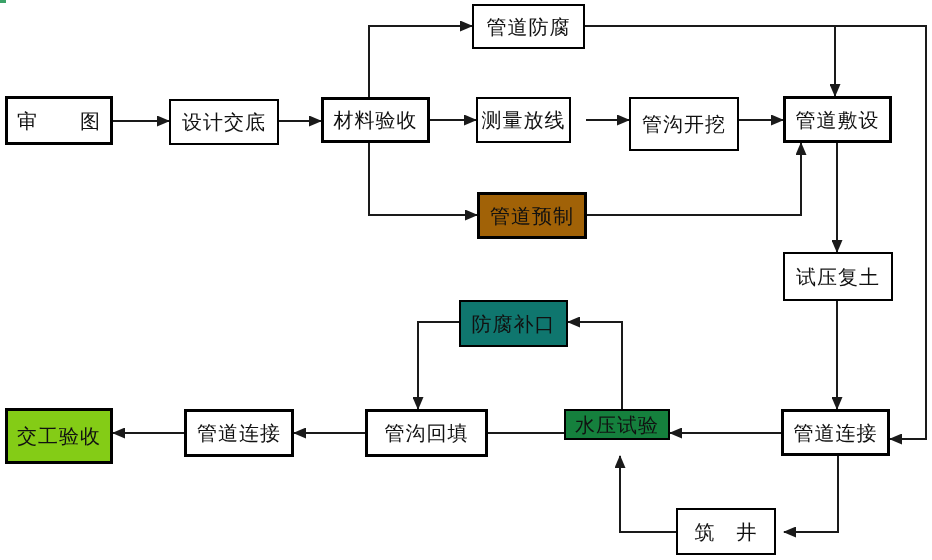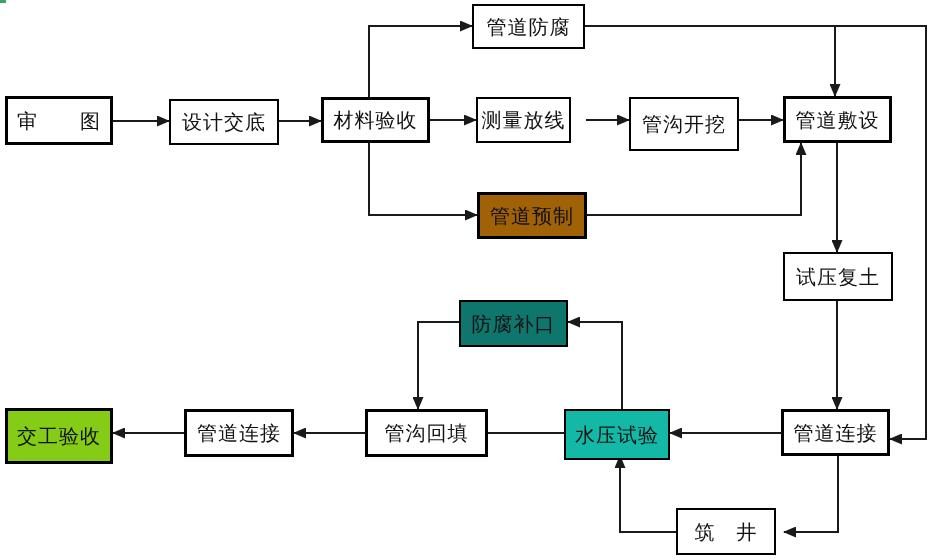--- a/index.html
+++ b/index.html
@@ -91,17 +91,17 @@
       <div class="node" style="left: 472px; top: 4px; width: 113px; height: 45px; background: rgb(255, 255, 255); border-color: rgb(0, 0, 0);">管道防腐</div>
       <div class="node" style="left: 476px; top: 97px; width: 95px; height: 46px; background: rgb(255, 255, 255); border-color: rgb(0, 0, 0);">测量放线</div>
       <div class="node" style="left: 629px; top: 97px; width: 110px; height: 54px; background: rgb(255, 255, 255); border-color: rgb(0, 0, 0);">管沟开挖</div>
       <div class="node thick" style="left: 783px; top: 96px; width: 109px; height: 47px; background: rgb(255, 255, 255); border-color: rgb(0, 0, 0);">管道敷设</div>
       <div class="node thick" style="left: 477px; top: 192px; width: 110px; height: 47px; background: #a16207; border-color: rgb(0, 0, 0);">管道预制</div>
       <div class="node" style="left: 783px; top: 252px; width: 110px; height: 49px; background: rgb(255, 255, 255); border-color: rgb(0, 0, 0);">试压复土</div>
       <div class="node" style="left: 459px; top: 300px; width: 109px; height: 47px; background: #0f766e; border-color: rgb(0, 0, 0);">防腐补口</div>
       <div class="node thick" style="left: 5px; top: 408px; width: 108px; height: 56px; background: #84cc16; border-color: rgb(0, 0, 0);">交工验收</div>
       <div class="node thick" style="left: 184px; top: 409px; width: 110px; height: 48px; background: rgb(255, 255, 255); border-color: rgb(0, 0, 0);">管道连接</div>
       <div class="node thick" style="left: 365px; top: 409px; width: 123px; height: 48px; background: rgb(255, 255, 255); border-color: rgb(0, 0, 0);">管沟回填</div>
-      <div class="node" style="left: 564px; top: 409px; width: 106px; height: 51px; background: #14b8a6; border-color: rgb(0, 0, 0);">水压试验</div>
+      <div class="node" style="left: 564px; top: 409px; width: 106px; height: 31px; background: #15803d; border-color: rgb(0, 0, 0);">水压试验</div>
       <div class="node thick" style="left: 781px; top: 409px; width: 109px; height: 47px; background: rgb(255, 255, 255); border-color: rgb(0, 0, 0);">管道连接</div>
       <div class="node" style="left: 676px; top: 508px; width: 100px; height: 47px; background: rgb(255, 255, 255); border-color: rgb(0, 0, 0);">筑　井</div>
     </div>
 </div>
 
 </body></html>

